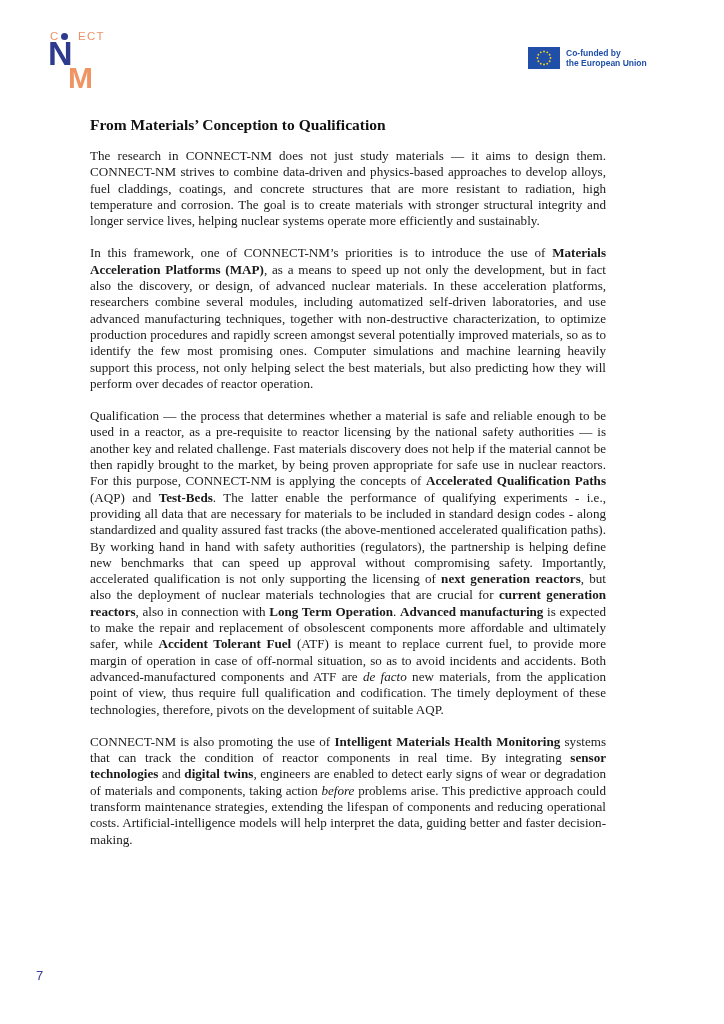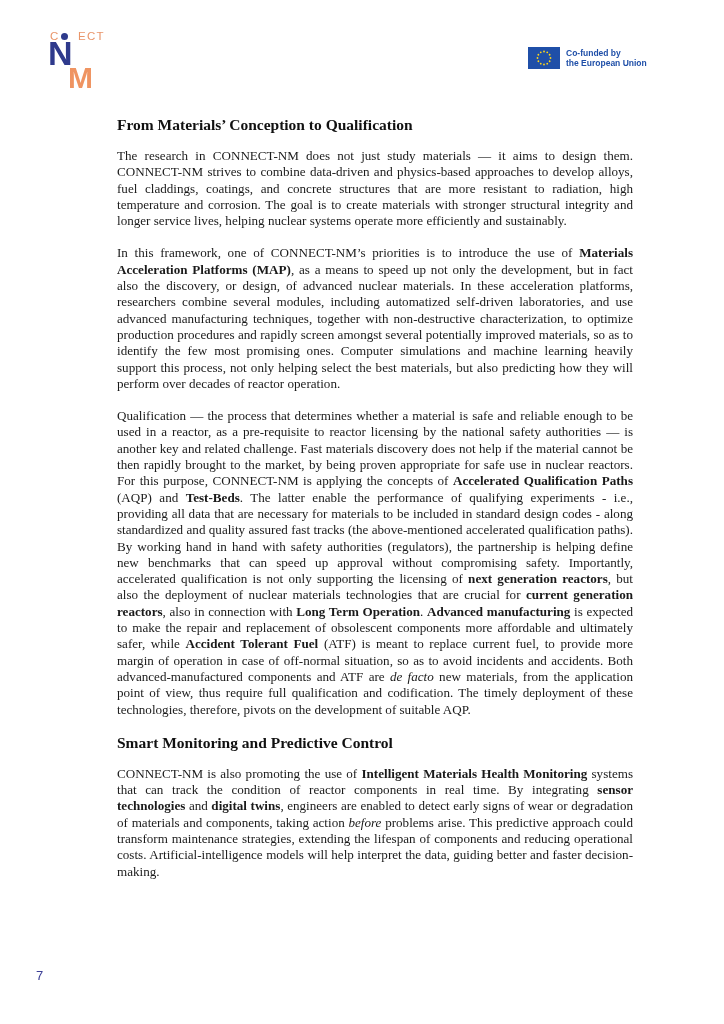--- a/index.html
+++ b/index.html
@@ -6,21 +6,21 @@
   body { width: 724px; height: 1024px; position: relative; overflow: hidden; font-family: "Liberation Serif", "DejaVu Serif", serif; color: #1a1a1a; }
   .logo { position: absolute; left: 38px; top: 30px; width: 70px; height: 64px; }
   .logo .word { position: absolute; left: 12px; top: 0; font-family: "Liberation Sans", sans-serif; font-size: 11.5px; letter-spacing: 1.2px; color: #e9956a; font-weight: normal; }
   .logo .word .o-dot { display: inline-block; width: 7px; height: 7px; border-radius: 50%; background: #2e3a8c; margin: 0 1px; vertical-align: 0px; }
   .logo .big-n { position: absolute; left: 10px; top: 6px; font-family: "Liberation Sans", sans-serif; font-weight: bold; font-size: 34px; line-height: 34px; color: #2e3a8c; }
   .logo .big-m { position: absolute; left: 30px; top: 33px; font-family: "Liberation Sans", sans-serif; font-weight: bold; font-size: 30px; line-height: 30px; color: #ef9462; }
   .eu { position: absolute; left: 528px; top: 47px; display: flex; align-items: center; }
   .eu .flag { width: 32px; height: 22px; background: #1f4fa8; position: relative; }
   .eu .flag svg { position: absolute; left: 0; top: 0; }
   .eu .eu-text { margin-left: 6px; font-family: "Liberation Sans", sans-serif; font-size: 8.5px; line-height: 10px; color: #1f4fa8; font-weight: bold; }
-  .content { position: absolute; left: 117px; top: 116px; width: 516px; }
+  .content { position: absolute; left: 90px; top: 116px; width: 516px; }
   h2 { font-family: "Liberation Serif", serif; font-weight: bold; font-size: 15.5px; margin: 0 0 14px 0; color: #111; }
   p { margin: 2px 0 16px 0; font-size: 13.1px; line-height: 16.3px; text-align: justify; hyphens: none; }
   p b { font-weight: bold; }
   p i { font-style: italic; }
   .footer { position: absolute; left: 0; top: 968px; width: 724px; height: 20px; font-family: "Liberation Sans", sans-serif; font-size: 11px; color: #3b3f96; }
   .footer .page-num { position: absolute; left: 36px; top: 0; font-size: 13px; color: #3b3f96; }
   .footer .footer-text { position: absolute; left: 120px; top: 1px; }
 </style>
 </head>
 <body>
@@ -60,20 +60,19 @@
 
 <div class="content">
   <h2>From Materials’ Conception to Qualification</h2>
 
   <p>The research in CONNECT-NM does not just study materials — it aims to design them. CONNECT-NM strives to combine data-driven and physics-based approaches to develop alloys, fuel claddings, coatings, and concrete structures that are more resistant to radiation, high temperature and corrosion. The goal is to create materials with stronger structural integrity and longer service lives, helping nuclear systems operate more efficiently and sustainably.</p>
 
   <p><span>In this framework, one of CONNECT-NM’s priorities is to introduce the use of </span><b>Materials Acceleration Platforms (MAP)</b><span>, as a means to speed up not only the development, but in fact also the discovery, or design, of advanced nuclear materials. In these acceleration platforms, researchers combine several modules, including automatized self-driven laboratories, and use advanced manufacturing techniques, together with non-destructive characterization, to optimize production procedures and rapidly screen amongst several potentially improved materials, so as to identify the few most promising ones. Computer simulations and machine learning heavily support this process, not only helping select the best materials, but also predicting how they will perform over decades of reactor operation.</span></p>
 
   <p><span>Qualification — the process that determines whether a material is safe and reliable enough to be used in a reactor, as a pre-requisite to reactor licensing by the national safety authorities — is another key and related challenge. Fast materials discovery does not help if the material cannot be then rapidly brought to the market, by being proven appropriate for safe use in nuclear reactors. For this purpose, CONNECT-NM is applying the concepts of </span><b>Accelerated Qualification Paths</b><span> (AQP) and </span><b>Test-Beds</b><span>. The latter enable the performance of qualifying experiments - i.e., providing all data that are necessary for materials to be included in standard design codes - along standardized and quality assured fast tracks (the above-mentioned accelerated qualification paths). By working hand in hand with safety authorities (regulators), the partnership is helping define new benchmarks that can speed up approval without compromising safety. Importantly, accelerated qualification is not only supporting the licensing of </span><b>next generation reactors</b><span>, but also the deployment of nuclear materials technologies that are crucial for </span><b>current generation reactors</b><span>, also in connection with </span><b>Long Term Operation</b><span>. </span><b>Advanced manufacturing</b><span> is expected to make the repair and replacement of obsolescent components more affordable and ultimately safer, while </span><b>Accident Tolerant Fuel</b><span> (ATF) is meant to replace current fuel, to provide more margin of operation in case of off-normal situation, so as to avoid incidents and accidents. Both advanced-manufactured components and ATF are </span><i>de facto</i><span> new materials, from the application point of view, thus require full qualification and codification. The timely deployment of these technologies, therefore, pivots on the development of suitable AQP.</span></p>
 
-  <h2>Smart Monitoring and Predictive Control</h2>
 
   <p><span>CONNECT-NM is also promoting the use of </span><b>Intelligent Materials Health Monitoring</b><span> systems that can track the condition of reactor components in real time. By integrating </span><b>sensor technologies</b><span> and </span><b>digital twins</b><span>, engineers are enabled to detect early signs of wear or degradation of materials and components, taking action </span><i>before</i><span> problems arise. This predictive approach could transform maintenance strategies, extending the lifespan of components and reducing operational costs. Artificial-intelligence models will help interpret the data, guiding better and faster decision-making.</span></p>
 </div>
 
 <div class="footer">
   <span class="page-num">7</span>
 </div>
 
 </body></html>

